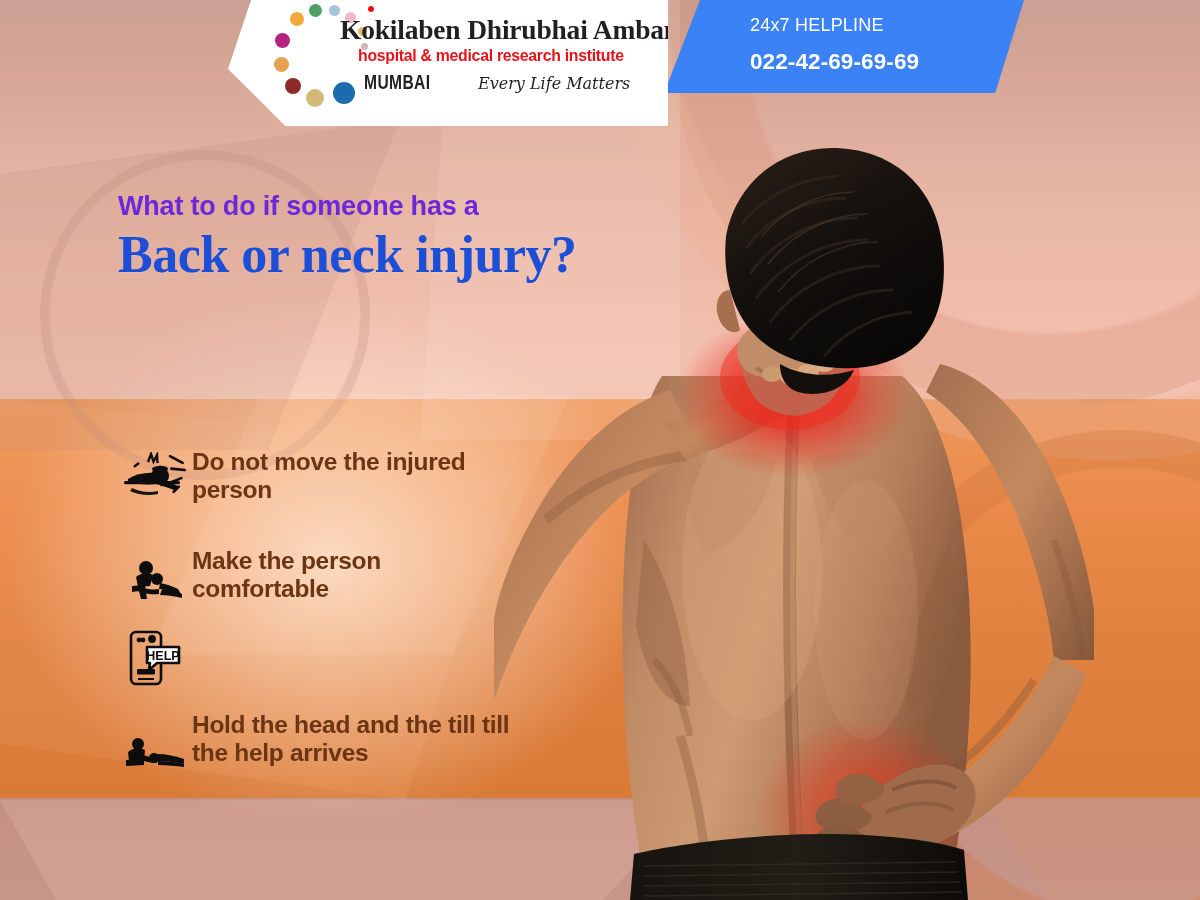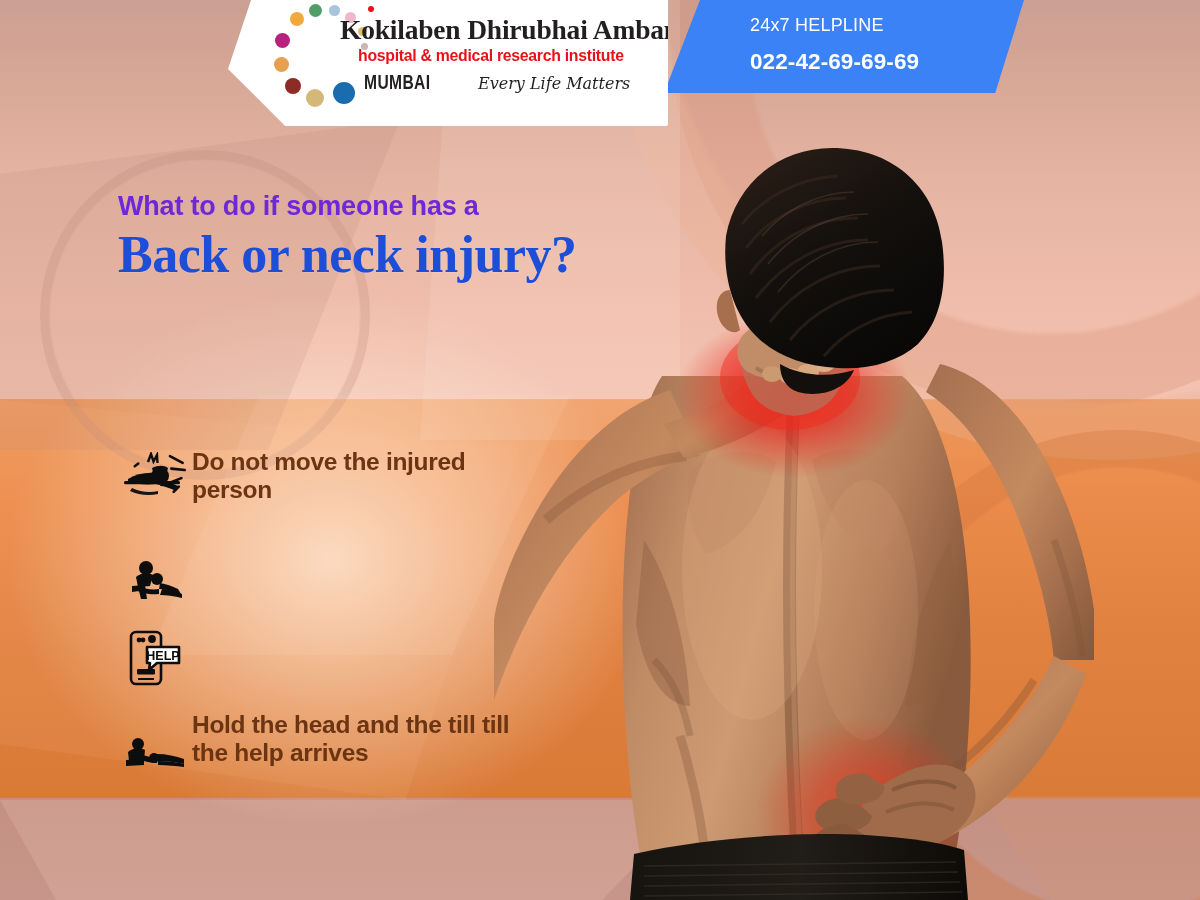--- a/index.html
+++ b/index.html
@@ -366,20 +366,21 @@
             <path d="M10 18 C14 14 22 13 27 16 L24 27 L12 28 Z"></path>
             <path d="M6 27 L19 26 L21 40 L15 40 L13 32 L6 33 Z"></path>
             <path d="M12 27 C18 30 26 31 33 30 L33 35 C24 36 15 34 10 31 Z"></path>
 
             <circle cx="31" cy="20" r="6"></circle>
             <path d="M34 24 C40 25 46 27 52 30 L55 35 C47 32 39 30 33 30 Z"></path>
             <path d="M36 30 C43 30 50 32 56 35 L56 39 C48 37 40 36 34 36 Z"></path>
           </g>
         </svg>
       </div>
+      <div class="tip-text">Make the person comfortable</div>
     </div>
 
     <div class="tip" id="tip2">
       <div class="tip-icon">
         <svg width="56" height="58" viewBox="0 0 56 58">
           <g fill="none" stroke="#0d0d0d" stroke-width="2.6">
             <rect x="4" y="3" width="30" height="52" rx="5"></rect>
             <rect x="10" y="40" width="18" height="5.5" rx="1.2" fill="#0d0d0d" stroke="none"></rect>
             <line x1="11" y1="50" x2="27" y2="50" stroke-width="2"></line>
             <circle cx="25" cy="10" r="2.6" fill="#0d0d0d"></circle>

